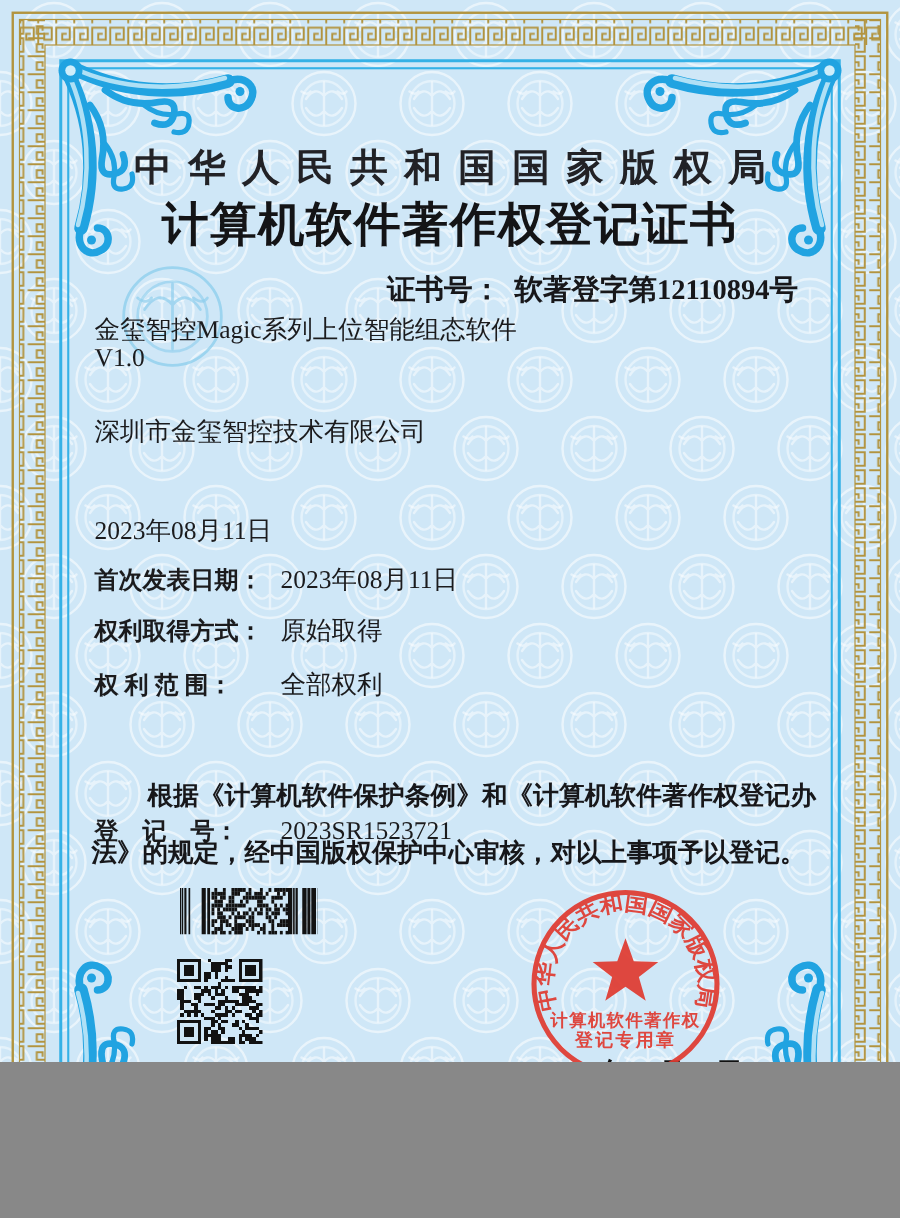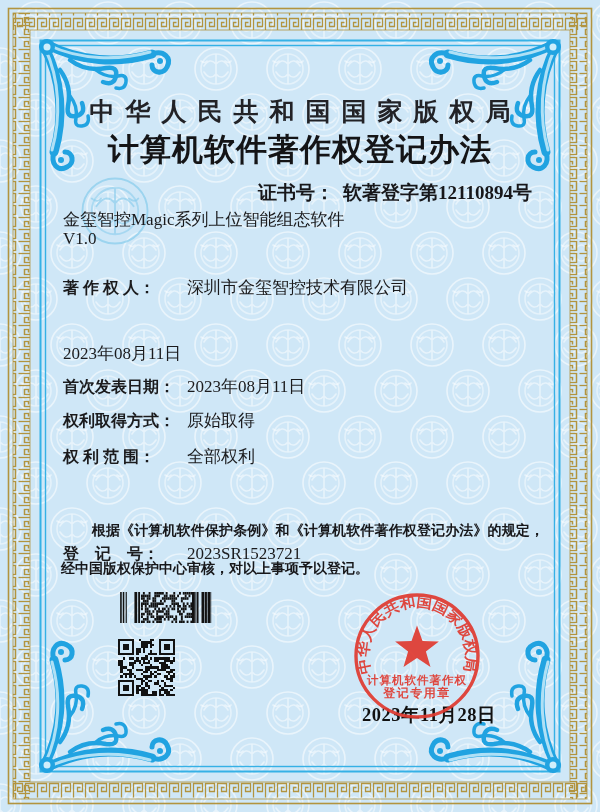--- a/index.html
+++ b/index.html
@@ -1,18 +1,18 @@
 <!DOCTYPE html>
 <html><head>
 <meta charset="utf-8">
 <style>
   * { margin:0; padding:0; box-sizing:border-box; }
   body { background:#888; font-family:"Liberation Serif","DejaVu Serif",serif; }
   .page {
-    position:relative; width:600px; height:812px; margin:0 auto;
+    position:relative; width:600px; height:708px; margin:0 auto;
     background:#cfe7f7; overflow:hidden;
     color:#1b1b1d;
   }
   .bg-layer { position:absolute; left:0; top:0; width:600px; height:812px; }
   .authority {
     position:absolute; top:95px; left:0; width:100%;
     text-align:center; font-size:25px; font-weight:bold; color:#222226;
     letter-spacing:11px; padding-left:11px; white-space:nowrap;
   }
   .title {
@@ -26,21 +26,21 @@
     font-size:19px; font-weight:bold; color:#17171a; white-space:nowrap;
   }
   .fields { position:absolute; left:63px; top:0; width:480px; }
   .field-row { position:absolute; left:0; display:flex; align-items:flex-start; }
   .field-label { width:124px; flex:0 0 124px; font-size:16px; font-weight:bold; white-space:nowrap; }
   .field-value { font-size:17px; font-weight:normal; white-space:pre-line; line-height:19px; }
   .r1 { top:210px; } .r2 { top:278px; } .r3 { top:344px; }
   .r4 { top:377px; } .r5 { top:411px; } .r6 { top:447px; } .r7 { top:504px;margin-top:40px; }
   .statement {
     position:absolute; left:61px; top:512px; width:483px;
-    font-size:14px; font-weight:bold; line-height:38px;
+    font-size:17px; font-weight:bold; line-height:38px;
     text-indent:2.2em; color:#17171a; text-align:justify;
   }
   .barcode { position:absolute; left:120px; top:592px; width:92px; height:31px; }
   .qrcode  { position:absolute; left:118px; top:639px; width:57px; height:57px; }
   .stamp   { position:absolute; left:352px; top:592px; width:130px; height:130px; z-index:3; opacity:0.92; }
   .seal-date {
     position:absolute; left:362px; top:702px; z-index:2;
     font-size:18.5px; font-weight:bold; color:#111; white-space:nowrap;
     letter-spacing:0.5px;
   }
@@ -111,33 +111,32 @@
     <rect x="40.5" y="40.5" width="519" height="731" fill="none" stroke="#35b1e6" stroke-width="2"></rect>
     <rect x="45.5" y="45.5" width="509" height="721" fill="none" stroke="#35b1e6" stroke-width="1.4"></rect>
 
     <use href="#flo"></use>
     <use href="#flo" transform="translate(600,0) scale(-1,1)"></use>
     <use href="#flo" transform="translate(0,812) scale(1,-1)"></use>
     <use href="#flo" transform="translate(600,812) scale(-1,-1)"></use>
   </svg>
 
   <div class="authority">中华人民共和国国家版权局</div>
-  <div class="title">计算机软件著作权登记办法</div>
+  <div class="title">计算机软件著作权登记证书</div>
   <div class="certno">
     <span>证书号：</span>
     <span>软著登字第12110894号</span>
   </div>
 
   <div class="fields">
     <div class="field-row r1">
       <span class="field-value">金玺智控Magic系列上位智能组态软件
 V1.0</span>
     </div>
     <div class="field-row r2">
-      <span class="field-label">著 作 权 人：</span>
       <span class="field-value">深圳市金玺智控技术有限公司</span>
     </div>
     <div class="field-row r3">
       <span class="field-value">2023年08月11日</span>
     </div>
     <div class="field-row r4">
       <span class="field-label">首次发表日期：</span>
       <span class="field-value">2023年08月11日</span>
     </div>
     <div class="field-row r5">

